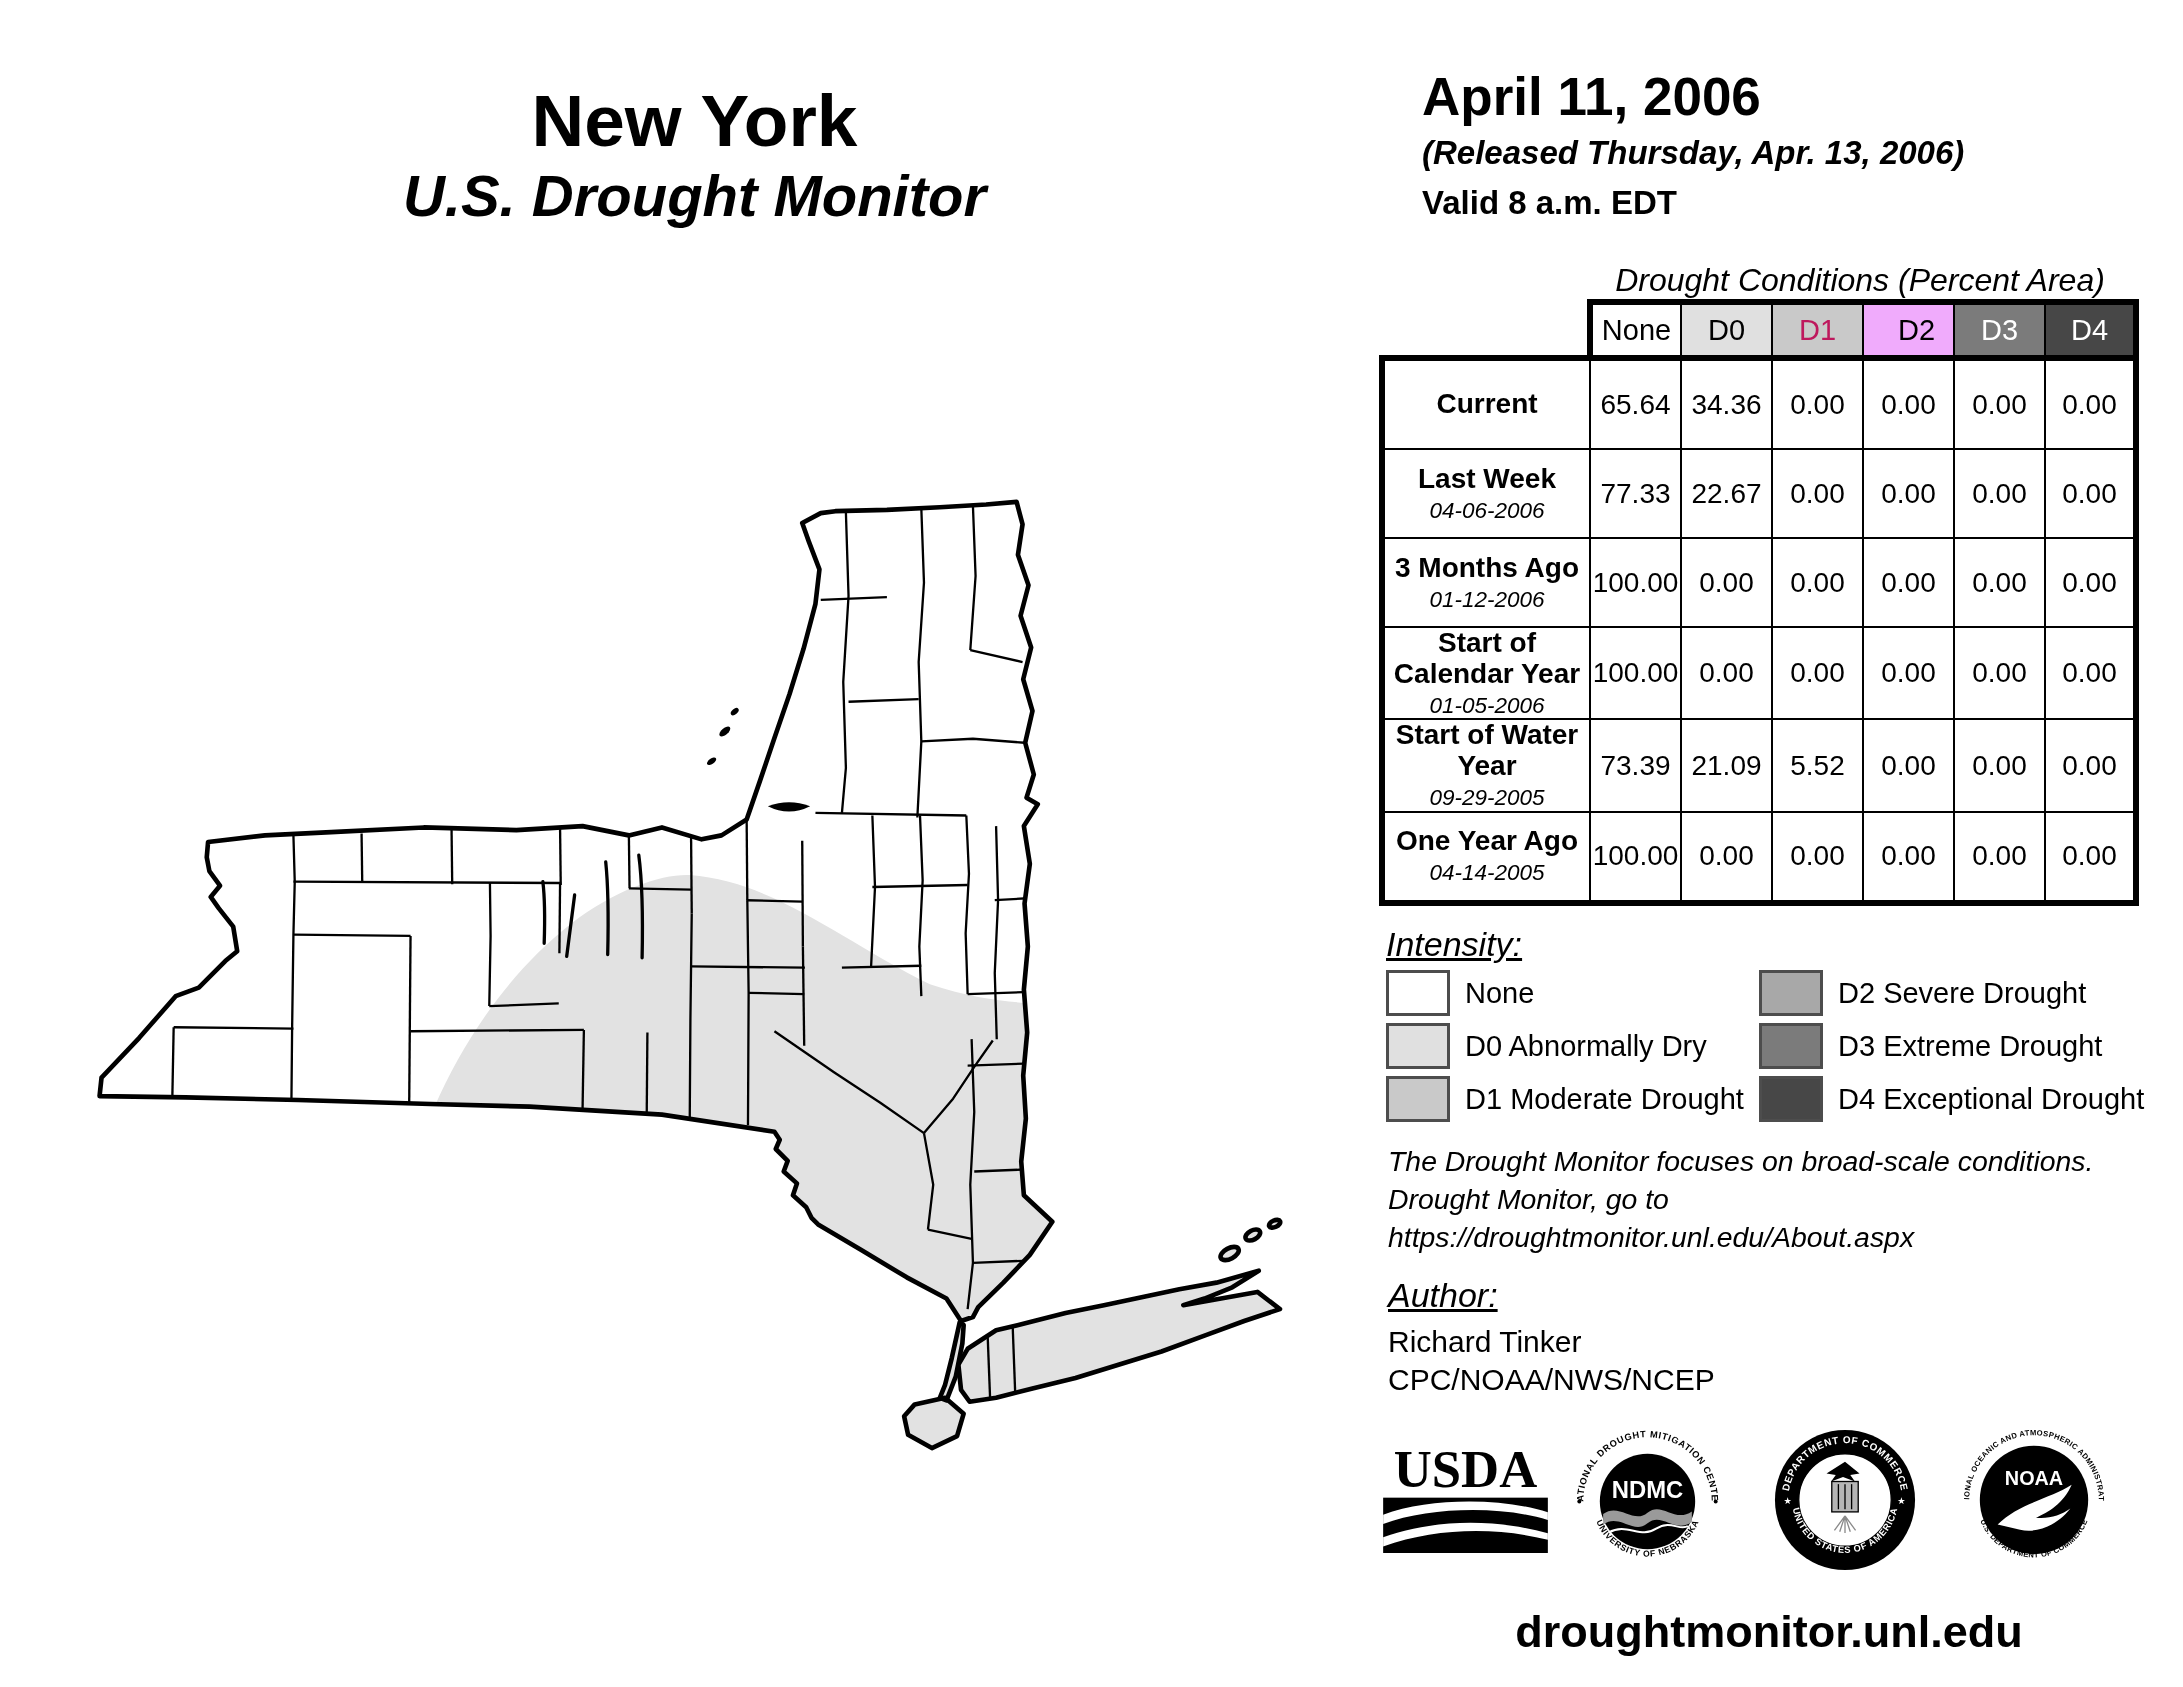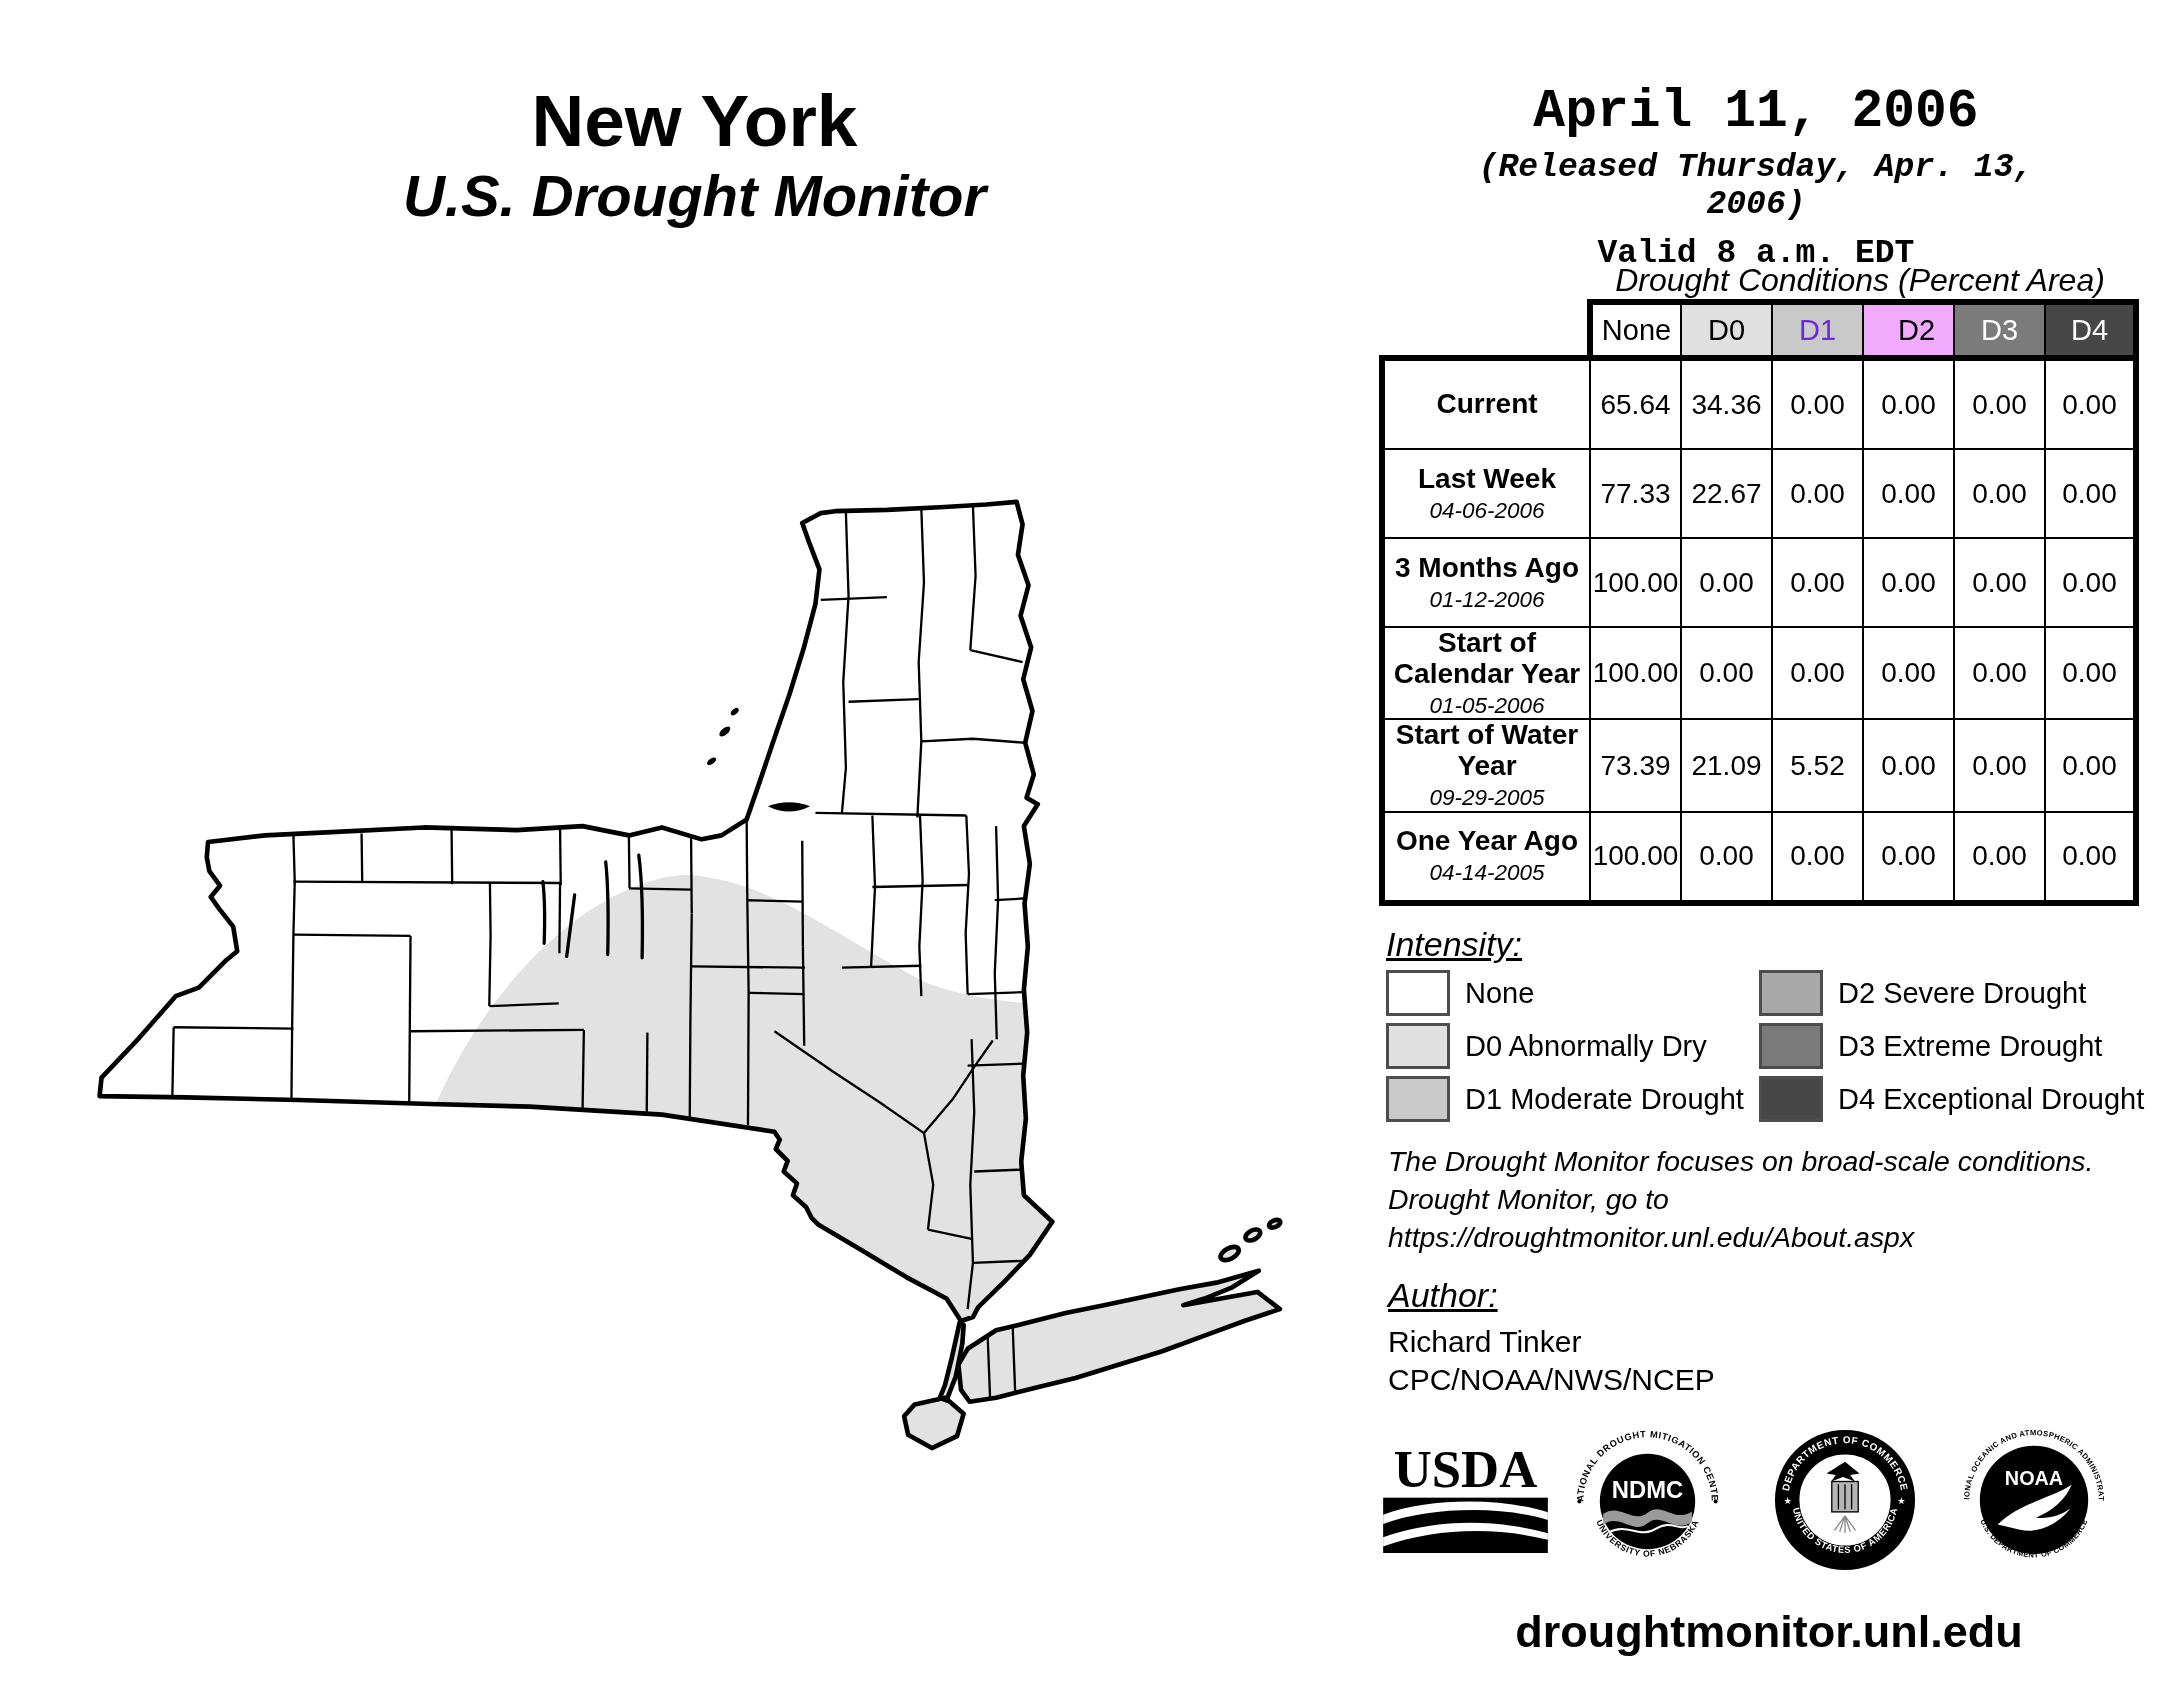--- a/index.html
+++ b/index.html
@@ -2,21 +2,21 @@
 <html style="font-size:10.6px"><head>
 <meta charset="utf-8">
 <style>
   html,body{margin:0;padding:0;background:#ffffff;}
   body{width:2183px;height:1687px;position:relative;font-family:"Liberation Sans",sans-serif;color:#000;overflow:hidden;}
   .abs{position:absolute;}
   
   #title-block{left:0;top:64px;width:1389px;text-align:center;}
   #main-title{font-size:58px;font-weight:bold;font-style:italic;}
   #state-title{font-size:73px;font-weight:bold;margin-top:14.6px;}
-  #date-block{left:1422px;top:82px;width:668px;text-align:center;font-family:Liberation Mono, monospace;}
+  #date-block{left:1422px;top:66px;width:668px;text-align:left;}
   #map-date{font-size:53px;font-weight:bold;}
   #released{font-size:33px;font-weight:bold;font-style:italic;margin-top:6.6px;}
   #valid{font-size:33px;font-weight:bold;margin-top:12px;}
   
   #tbl-caption{left:1588px;top:262px;width:544px;text-align:center;font-size:32px;font-style:italic;}
   #cond-table{left:1379px;top:299px;border-collapse:collapse;table-layout:fixed;}
   #cond-table td{border:2.6px solid #000;text-align:center;vertical-align:middle;font-size:28px;padding:0;}
   #cond-table td.corner{border:none;background:#fff;}
   #cond-table tr.hdr td{height:50px;font-size:29px;}
   #cond-table tr.datarow td{height:87px;}
@@ -191,21 +191,21 @@
       <col style="width:91px">
     <col style="width:91px">
       <col style="width:91px">
       <col style="width:91px">
   </colgroup>
   <tbody>
       <tr class="hdr">
     <td class="corner"></td>
     <td class="bt bl" style="background-color: rgb(255, 255, 255); color: rgb(0, 0, 0);">None</td>
     <td class="bt" style="background-color: rgb(224, 224, 224); color: rgb(0, 0, 0);">D0</td>
-    <td class="bt" style="background-color: rgb(201, 201, 201); color: #6d28d9;">D1</td>
+    <td class="bt" style="background-color: rgb(201, 201, 201); color: #be185d;">D1</td>
     <td class="bt" style="background-color: #f0abfc; color: rgb(0, 0, 0); padding-left: 16px;">D2</td>
     <td class="bt" style="background-color: rgb(123, 123, 123); color: rgb(255, 255, 255);">D3</td>
     <td class="bt br" style="background-color: rgb(71, 71, 71); color: rgb(255, 255, 255); margin-left: 38px;">D4</td>
   </tr>
   <tr class="datarow">
     <td class="rowlabel bt bl"><span>Current</span></td>
     <td class="bt">65.64</td>
     <td class="bt">34.36</td>
     <td class="bt">0.00</td>
     <td class="bt">0.00</td>

